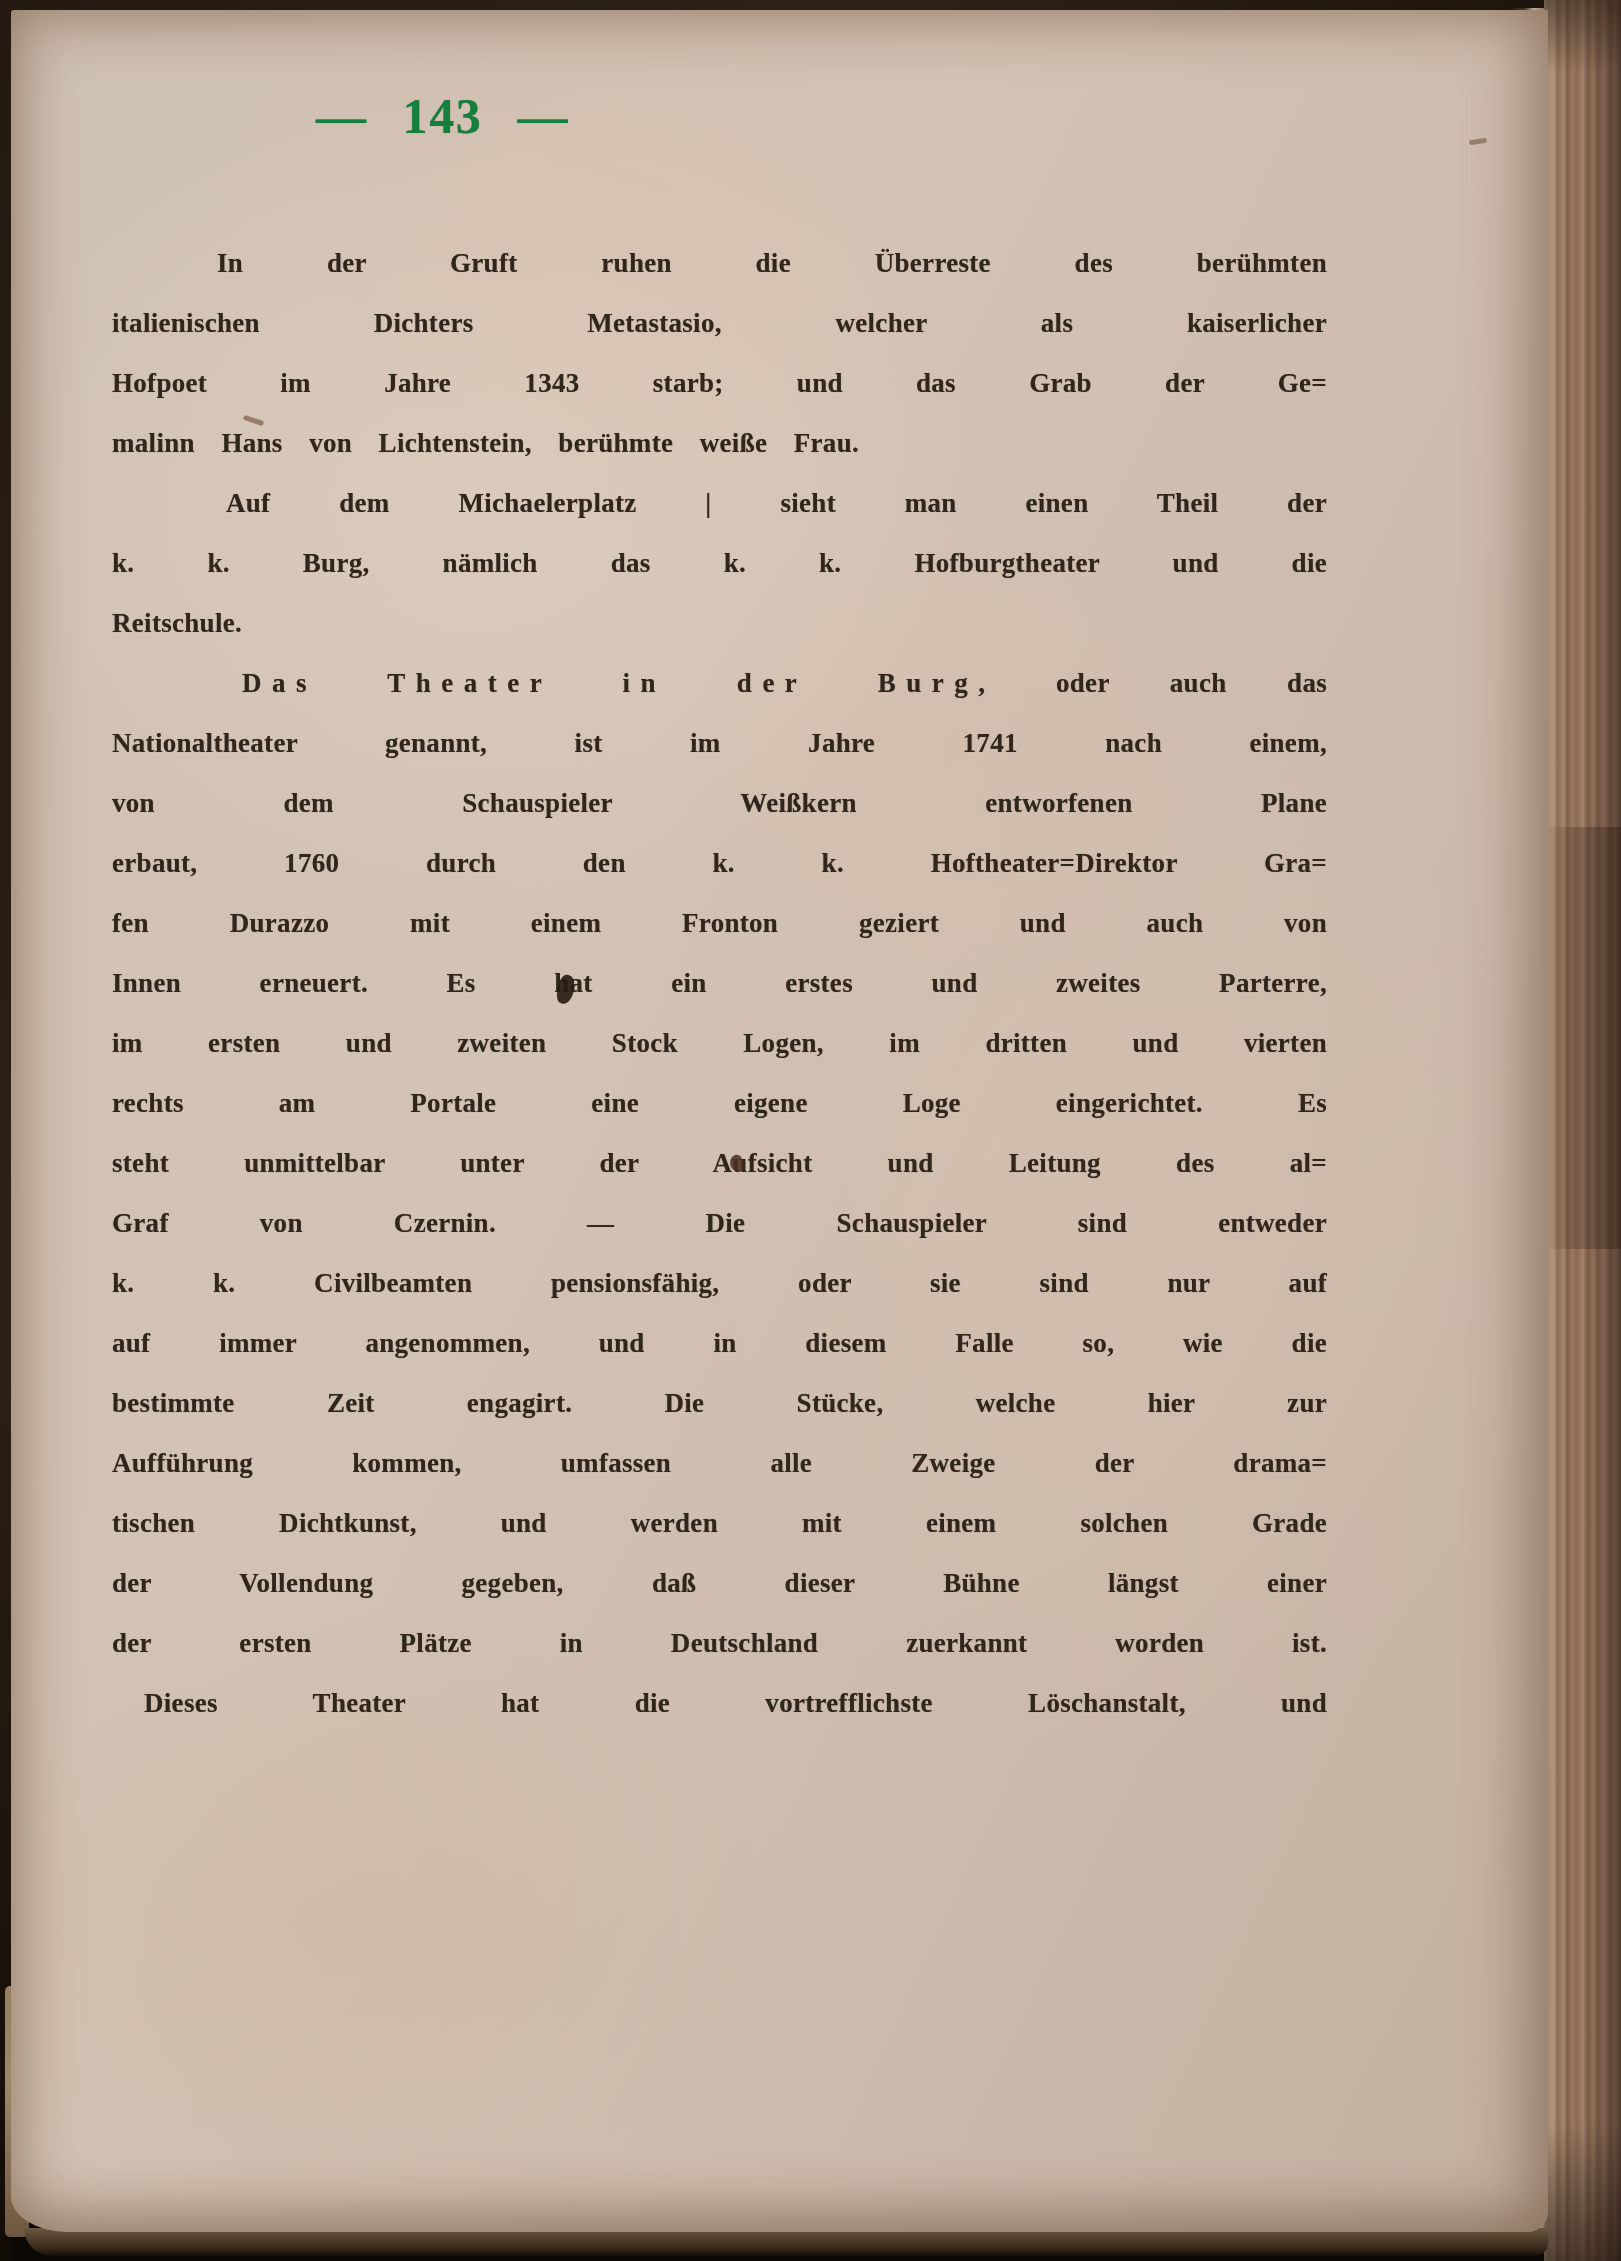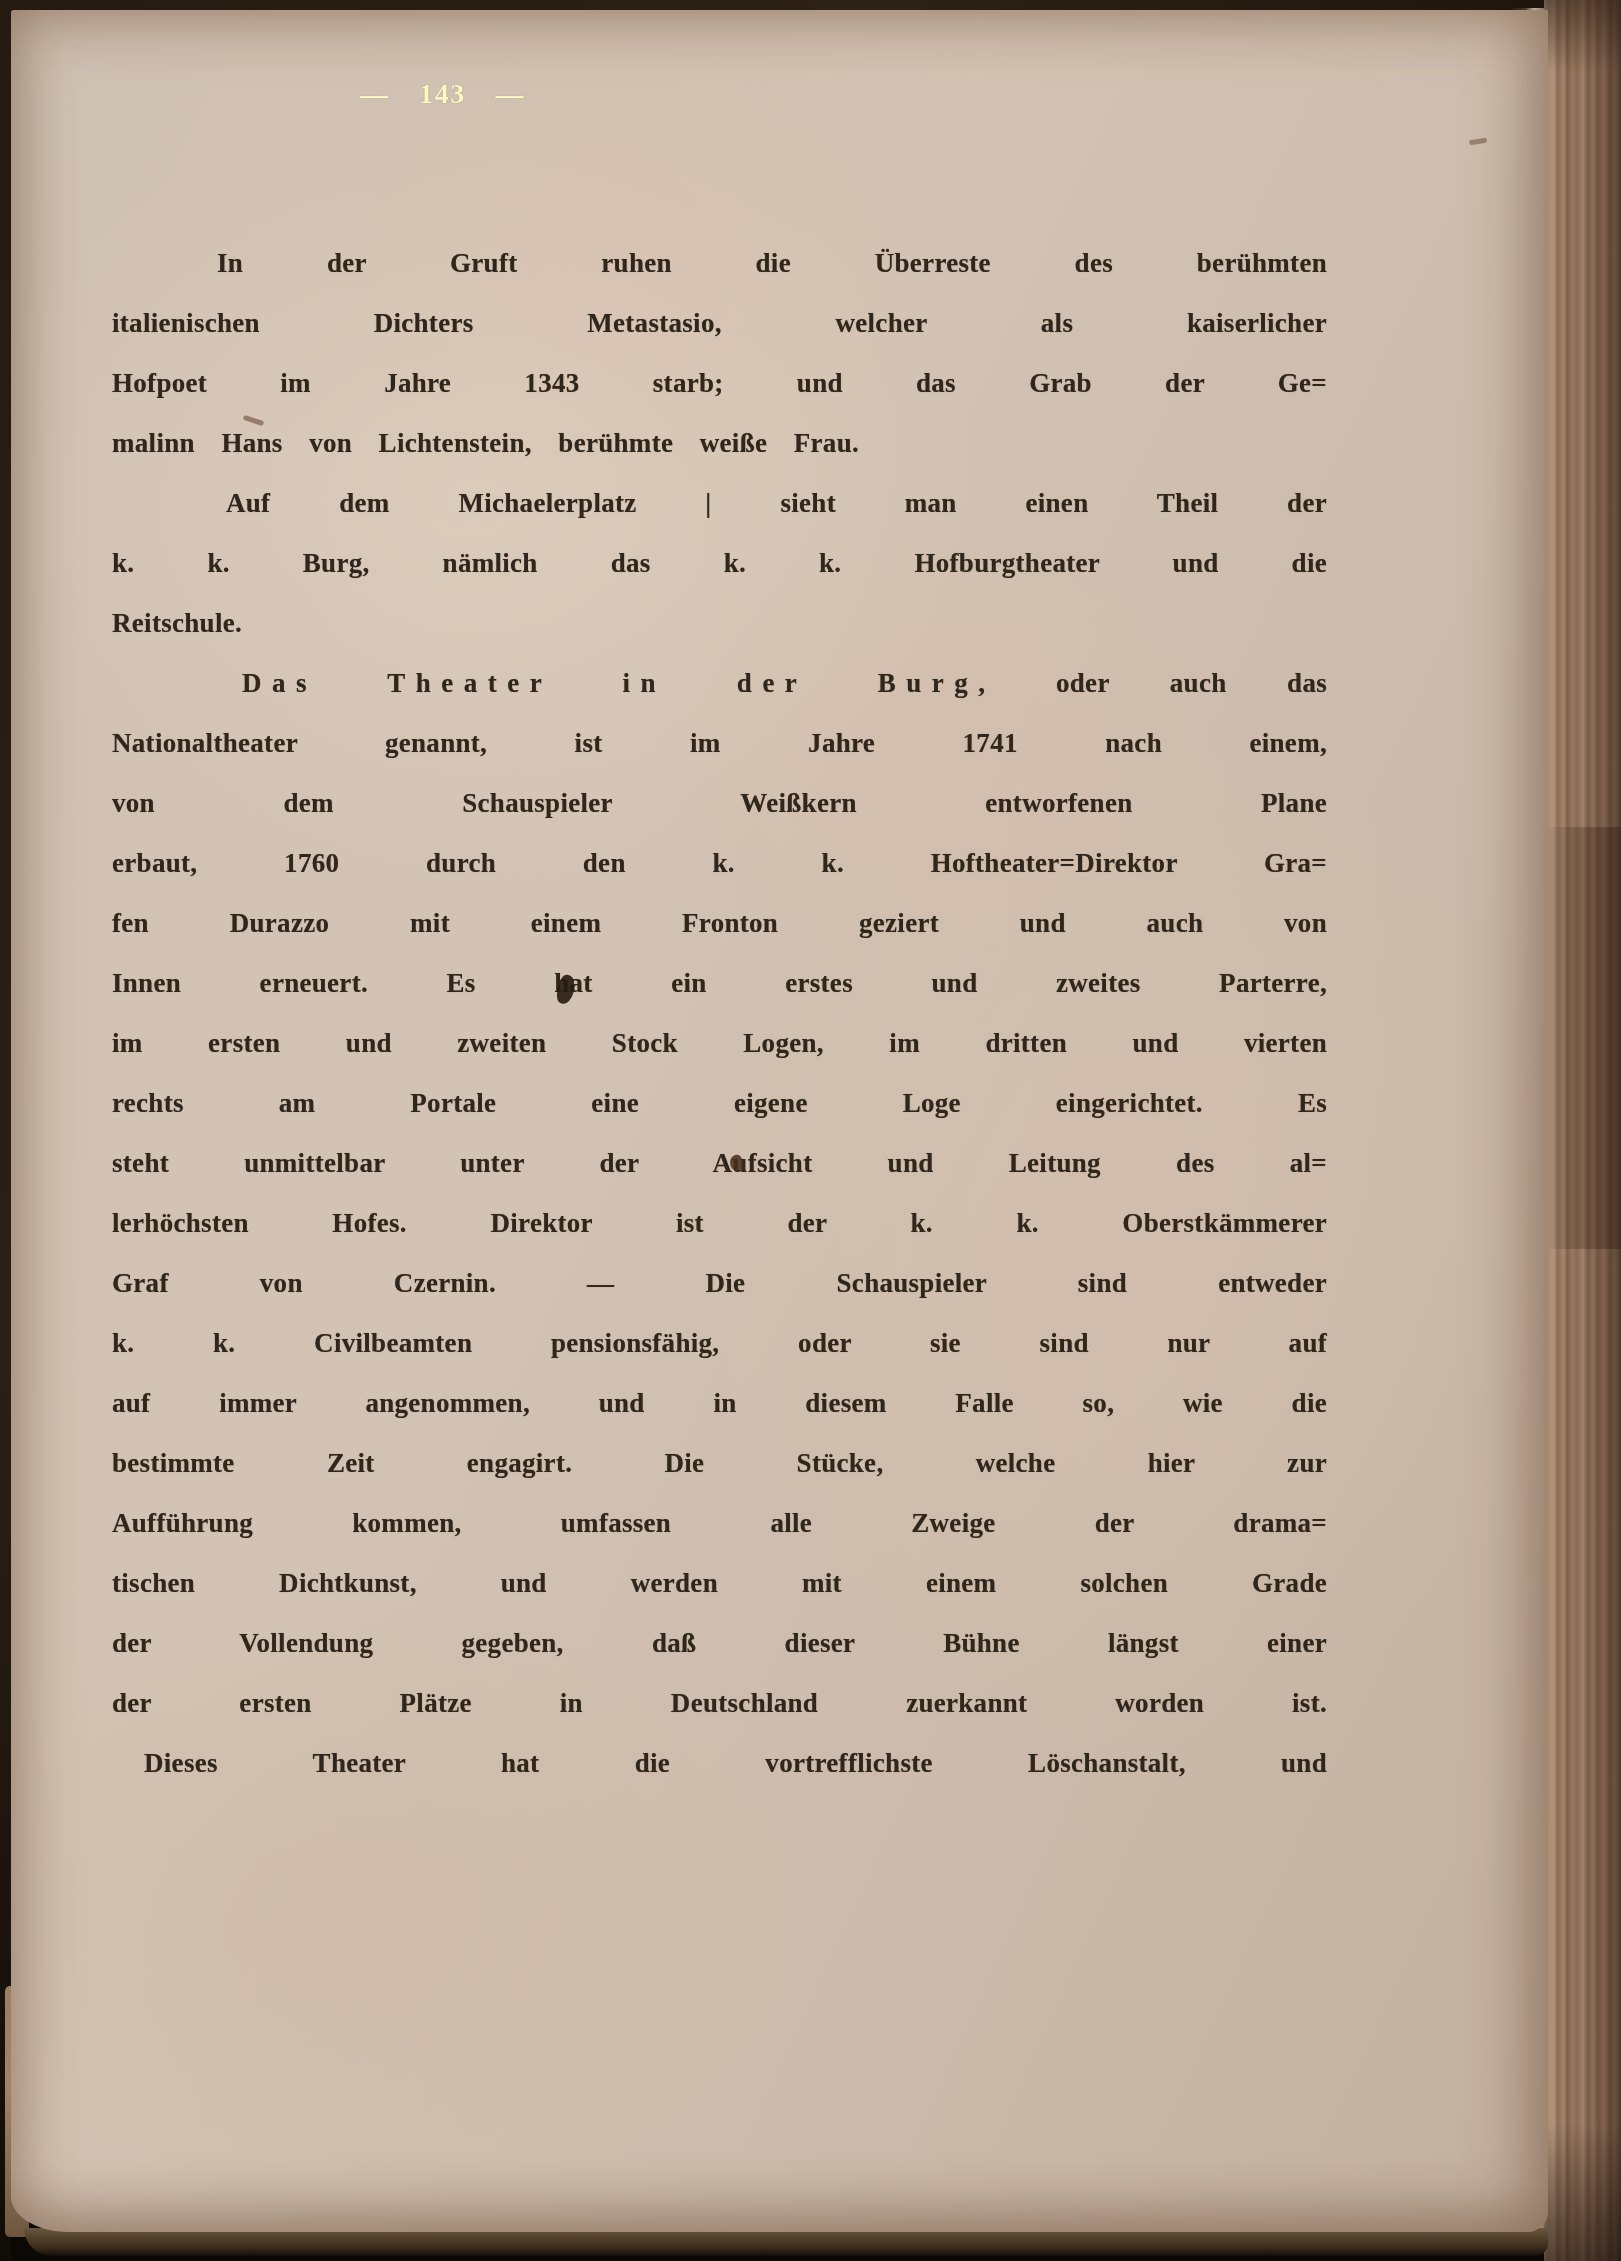--- a/index.html
+++ b/index.html
@@ -59,23 +59,23 @@
       radial-gradient(ellipse 405px 324px at 60% 33%, rgba(219,186,166,.28), transparent 70%),
       linear-gradient(115deg,#cfc1b3,#d3c3b4 38%,#ccbbac 68%,#c2b0a0);
     box-shadow:
       inset 0 0 73px rgba(122,92,68,.28),
       inset -27.6px 0 57px rgba(118,86,62,.30),
       inset 0 -21px 49px rgba(110,82,58,.30),
       inset 16px 11.4px 49px rgba(140,108,82,.18);
   }
   
   .page-header{
-    position:absolute;left:114px;top:78px;width:657px;height:57px;
+    position:absolute;left:114px;top:87px;width:657px;height:57px;
     text-align:center;
-    font-size:28px;font-weight:700;color:#fef9c3;
+    font-size:50px;font-weight:700;color:#15803d;
     word-spacing:21px;letter-spacing:1.6px;
     text-shadow:0 0 0.8px rgba(41,32,22,.5);
   }
   .text-block{
     position:absolute;left:112px;top:233px;width:1215px;
     font-size:27px;font-weight:700;color:#30261b;
     letter-spacing:0.3px;
     text-shadow:0 0 0.8px rgba(48,38,27,.42);
   }
   .line{
@@ -137,21 +137,20 @@
     <span>oder auch das</span>
   </div>
   <div class="line j">Nationaltheater genannt, ist im Jahre 1741 nach einem,</div>
   <div class="line j">von dem Schauspieler Weißkern entworfenen Plane</div>
   <div class="line j">erbaut, 1760 durch den k. k. Hoftheater=Direktor Gra=</div>
   <div class="line j">fen Durazzo mit einem Fronton geziert und auch von</div>
   <div class="line j">Innen erneuert. Es hat ein erstes und zweites Parterre,</div>
   <div class="line j">im ersten und zweiten Stock Logen, im dritten und vierten</div>
   <div class="line j">rechts am Portale eine eigene Loge eingerichtet. Es</div>
   <div class="line j">steht unmittelbar unter der Aufsicht und Leitung des al=</div>
-  <div class="line j">lerhöchsten Hofes. Direktor ist der k. k. Oberstkämmerer</div>
   <div class="line j">Graf von Czernin. — Die Schauspieler sind entweder</div>
   <div class="line j">k. k. Civilbeamten pensionsfähig, oder sie sind nur auf</div>
   <div class="line j">auf immer angenommen, und in diesem Falle so, wie die</div>
   <div class="line j">bestimmte Zeit engagirt. Die Stücke, welche hier zur</div>
   <div class="line j">Aufführung kommen, umfassen alle Zweige der drama=</div>
   <div class="line j">tischen Dichtkunst, und werden mit einem solchen Grade</div>
   <div class="line j">der Vollendung gegeben, daß dieser Bühne längst einer</div>
   <div class="line j">der ersten Plätze in Deutschland zuerkannt worden ist.</div>
   <div class="line j ind40">Dieses Theater hat die vortrefflichste Löschanstalt, und</div>
 </div>

